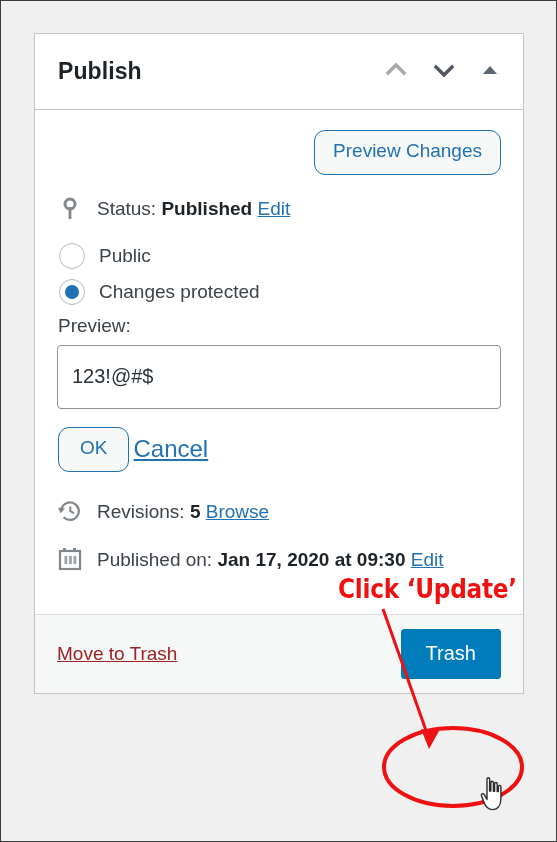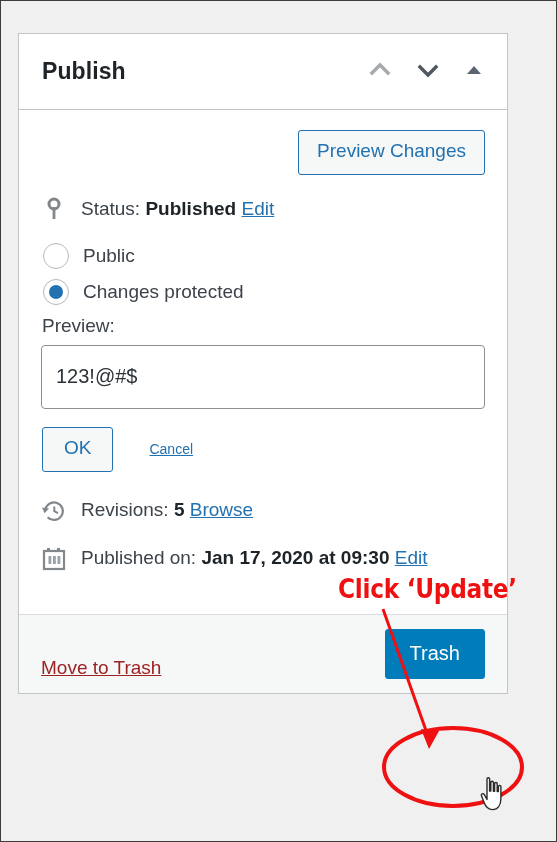--- a/index.html
+++ b/index.html
@@ -17,21 +17,21 @@
     border: 1px solid #3c3c3c;
   }
   .stage {
     position: absolute;
     inset: 0;
   }
 
   
   .panel {
     position: absolute;
-    left: 17px;
+    left: 33px;
     top: 32px;
     width: 490px;
     background: #fff;
     border: 1px solid #c3c4c7;
     box-sizing: border-box;
   }
   .panel-header {
     height: 76px;
     border-bottom: 1px solid #c3c4c7;
     display: flex;
@@ -64,32 +64,32 @@
     margin-bottom: 22px;
   }
   .btn-secondary {
     display: inline-block;
     border: 1px solid #2271b1;
     background: #f6f7f7;
     color: #2271b1;
     font-size: 19px;
     font-family: "Liberation Sans", sans-serif;
     padding: 10px 18px 12px 18px;
-    border-radius: 3px;
+    border-radius: 11px;
     line-height: 1.1;
     cursor: pointer;
   }
   #ok-button {
     font-size: 19px;
     padding: 10px 21px 12px 21px;
   }
 
   .misc-row {
     display: flex;
-    align-items: flex-start;
+    align-items: flex-end;
     margin-bottom: 22px;
   }
   .misc-icon {
     width: 26px;
     margin-right: 14px;
     display: flex;
     justify-content: center;
     align-items: center;
     flex: none;
   }
@@ -154,38 +154,38 @@
     font-size: 20px;
     color: #2c3338;
     font-family: "Liberation Sans", sans-serif;
     background: #fff;
     margin-bottom: 14px;
   }
 
   .okcancel-row {
     display: flex;
     align-items: center;
-    gap: 36px;
+    gap: 4px;
     margin: 18px 0 26px 1px;
   }
   .cancel-link {
-    font-size: 14px;
+    font-size: 24px;
     color: #2271b1;
     text-decoration: underline;
     cursor: pointer;
   }
 
   .divider-space { height: 6px; }
 
   .panel-footer {
     border-top: 1px solid #dcdcde;
     background: #f6f7f7;
     padding: 14px 22px;
     display: flex;
-    align-items: flex-end;
+    align-items: center;
     justify-content: space-between;
     min-height: 58px;
     box-sizing: border-box;
   }
   .trash-link {
     font-size: 19px;
     color: #9c2323;
     text-decoration: underline;
     cursor: pointer;
   }

